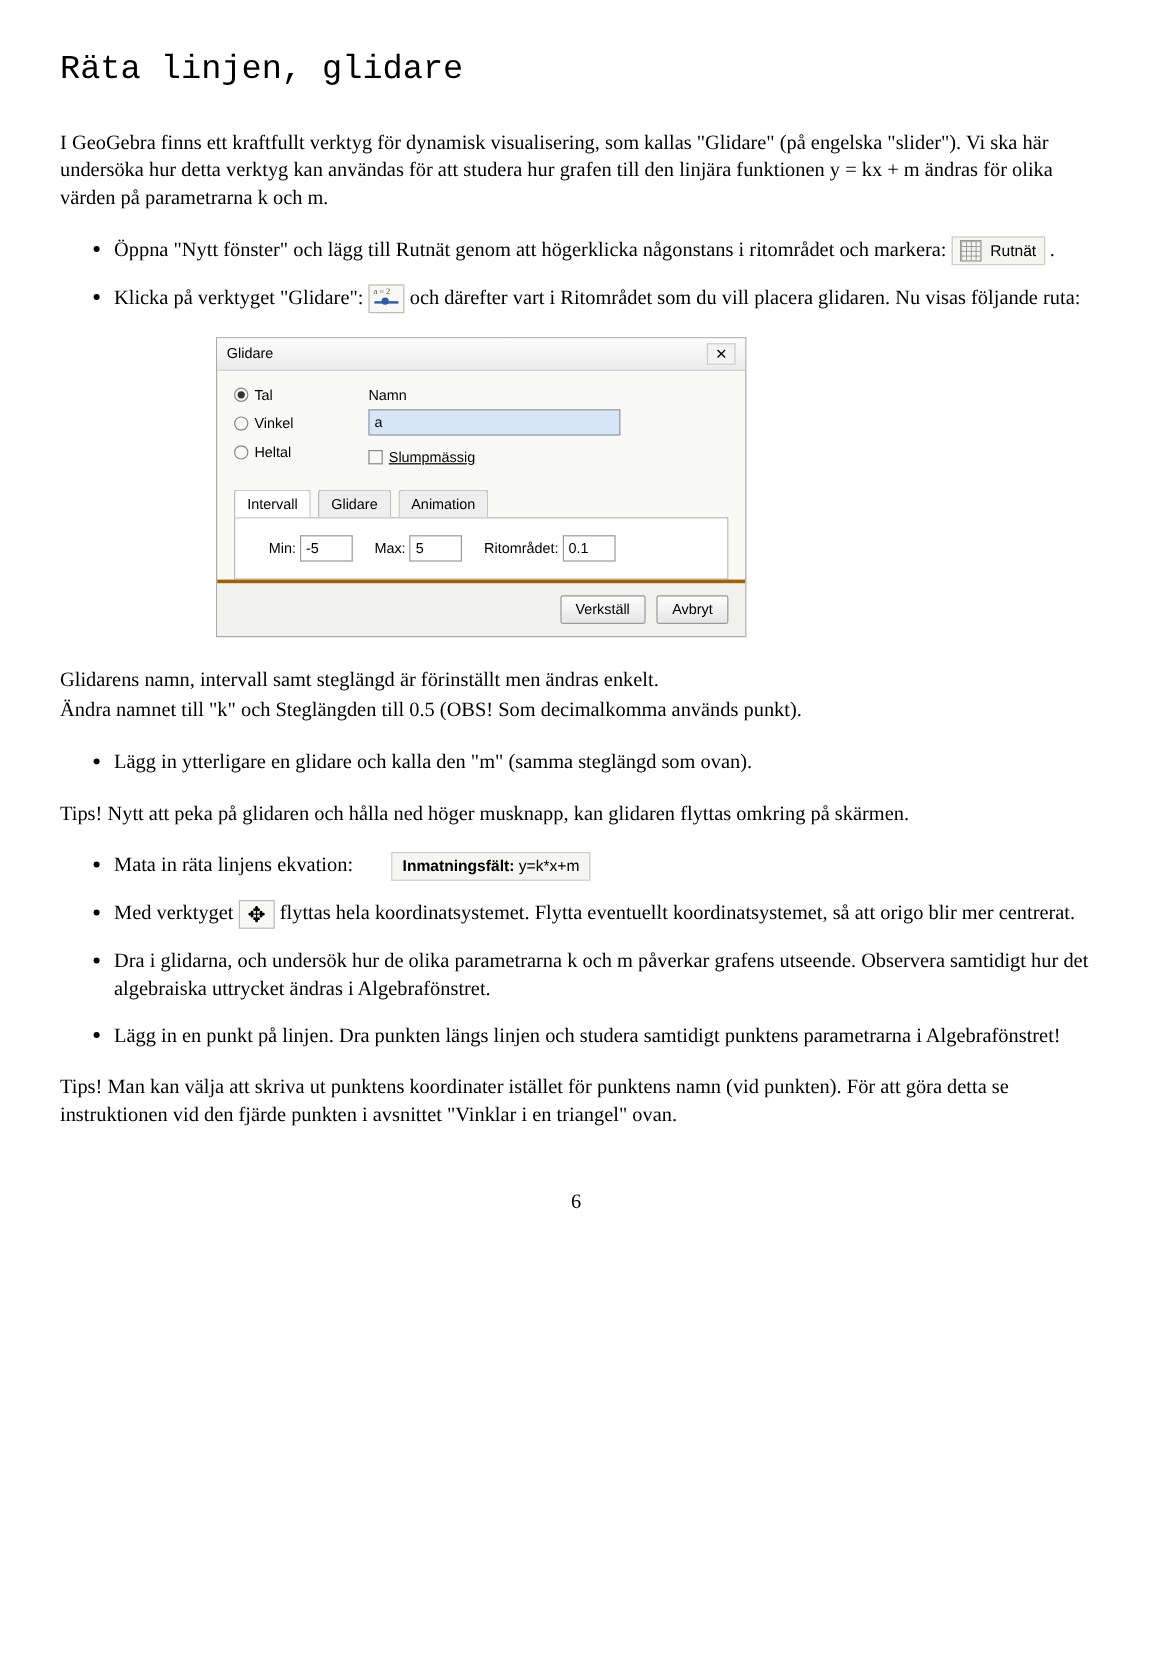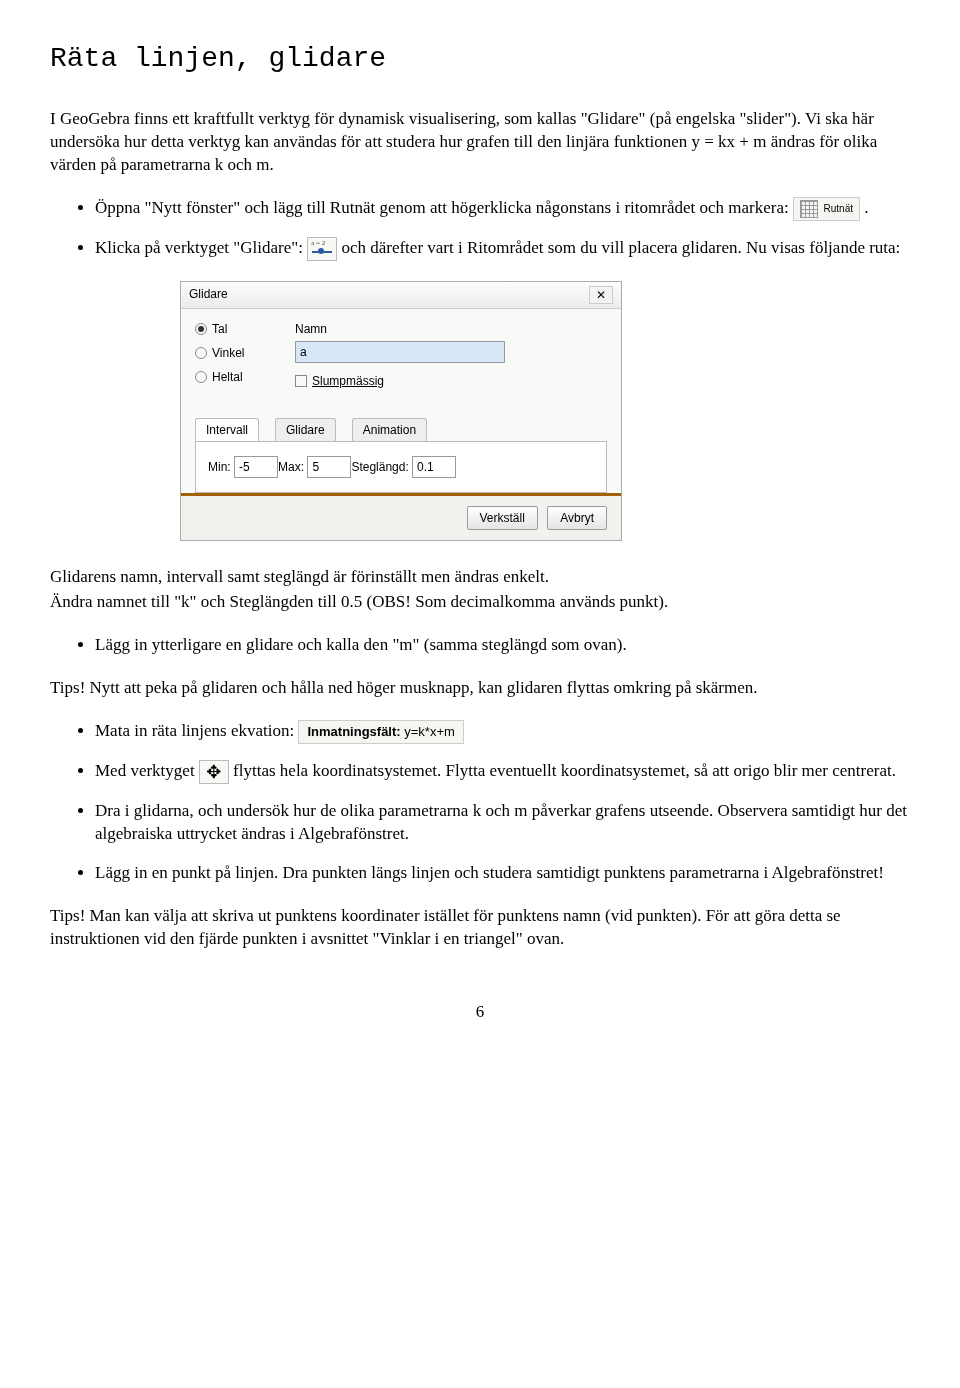--- a/index.html
+++ b/index.html
@@ -25,21 +25,21 @@
   .bold { font-weight: normal; }
   .inline-img {
     display: inline-block;
     vertical-align: middle;
     background: #f5f5f2;
     border: 1px solid #ccc;
     height: 22px;
     padding: 0 6px;
     line-height: 22px;
     font-family: Arial, sans-serif;
-    font-size: 10px;
+    font-size: 13px;
   }
   .grid-icon {
     display: inline-block;
     width: 16px; height: 16px;
     vertical-align: middle;
     background-image: linear-gradient(#999 1px, transparent 1px),
                       linear-gradient(90deg, #999 1px, transparent 1px);
     background-size: 4px 4px;
     border: 1px solid #999;
   }
@@ -96,58 +96,59 @@
     padding: 4px 8px;
     font-size: 12px;
     display: flex;
     justify-content: space-between;
   }
   .dlg-close {
     width: 22px; text-align: center;
     border: 1px solid #ccc;
     background: #f3f3f3;
   }
-  .dlg-body { padding: 12px 14px 10px; display: flex; gap: 20px; }
+  .dlg-body { padding: 12px 14px 10px; display: flex; gap: 32px; }
   .dlg-left { width: 80px; }
   .dlg-right { flex: 1; }
   .radio-row { margin-bottom: 8px; display: flex; align-items: center; gap: 5px; }
   .radio { width: 10px; height: 10px; border: 1px solid #888; border-radius: 50%; display: inline-block; position: relative; }
   .radio.checked::after { content:""; position:absolute; top:2px;left:2px;width:6px;height:6px;background:#333;border-radius:50%; }
   .checkbox { width:10px;height:10px;border:1px solid #888;display:inline-block; }
   .input-box {
     background: #fff;
     border: 1px solid #999;
     padding: 2px 4px;
     display: inline-block;
     min-width: 34px;
     font-size: 12px;
   }
   .input-wide { width: 200px; background:#d6e6f7; }
-  .tabs { display:flex; gap:16px; margin-top: 10px; }
+  .tabs { display:flex; gap:6px; }
   .tab { border:1px solid #bbb; border-bottom:none; padding:3px 10px; background:#eee; font-size:12px; border-radius:3px 3px 0 0; }
   .tab.active { background:#fff; }
-  .tab-panel { border:1px solid #bbb; padding: 14px 12px; background:#fff; display:flex; align-items:center; }
+  .tab-panel { border:1px solid #bbb; padding: 14px 28px; background:#fff; display:flex; gap:18px; align-items:center; }
   .dlg-footer { text-align: right; padding: 10px 14px; border-top: 3px solid #a16207; background:#f1f1ee; }
   .btn {
     display: inline-block;
     border: 1px solid #999;
     background: linear-gradient(#fefefe,#e5e5e5);
     padding: 3px 12px;
     margin-left: 6px;
     font-size: 12px;
     border-radius: 2px;
   }
   .input-field-img {
     display: inline-block;
     border: 1px solid #ccc;
     background: #f5f5f2;
     padding: 2px 8px;
     font-family: Arial, sans-serif;
     font-size: 13px;
     vertical-align: middle;
+    margin-left: 28px;
   }
   .input-field-img .lbl { font-weight: bold; }
   .page-num { text-align: center; margin-top: 50px; }
 </style>
 </head>
 <body>
 
 <h1>Räta linjen, glidare</h1>
 
 <p>I GeoGebra  finns ett kraftfullt verktyg för dynamisk visualisering, som kallas "Glidare" (på engelska "slider"). Vi ska här undersöka hur detta verktyg kan användas för att studera hur grafen till den linjära funktionen y = kx + m ändras för olika värden på parametrarna k och m.</p>
@@ -192,21 +193,21 @@
   </div>
   <div style="padding: 0 14px 0;">
     <div class="tabs">
       <div class="tab active">Intervall</div>
       <div class="tab">Glidare</div>
       <div class="tab">Animation</div>
     </div>
     <div class="tab-panel">
       <div><span>Min:</span> <span class="input-box">-5</span></div>
       <div><span>Max:</span> <span class="input-box">5</span></div>
-      <div><span>Steglängd:</span> <span class="input-box">0.1</span></div>
+      <div><span>Ritområdet:</span> <span class="input-box">0.1</span></div>
     </div>
   </div>
   <div class="dlg-footer">
     <span class="btn">Verkställ</span>
     <span class="btn">Avbryt</span>
   </div>
 </div>
 
 <p>Glidarens namn, intervall samt steglängd är förinställt men ändras enkelt.</p>
 <p style="margin-top:-18px;">

